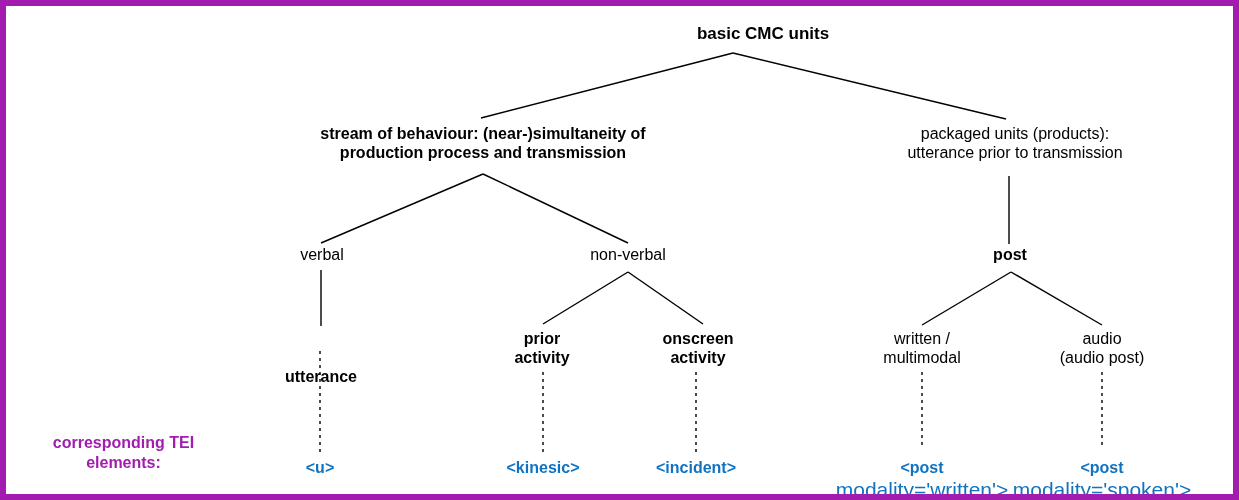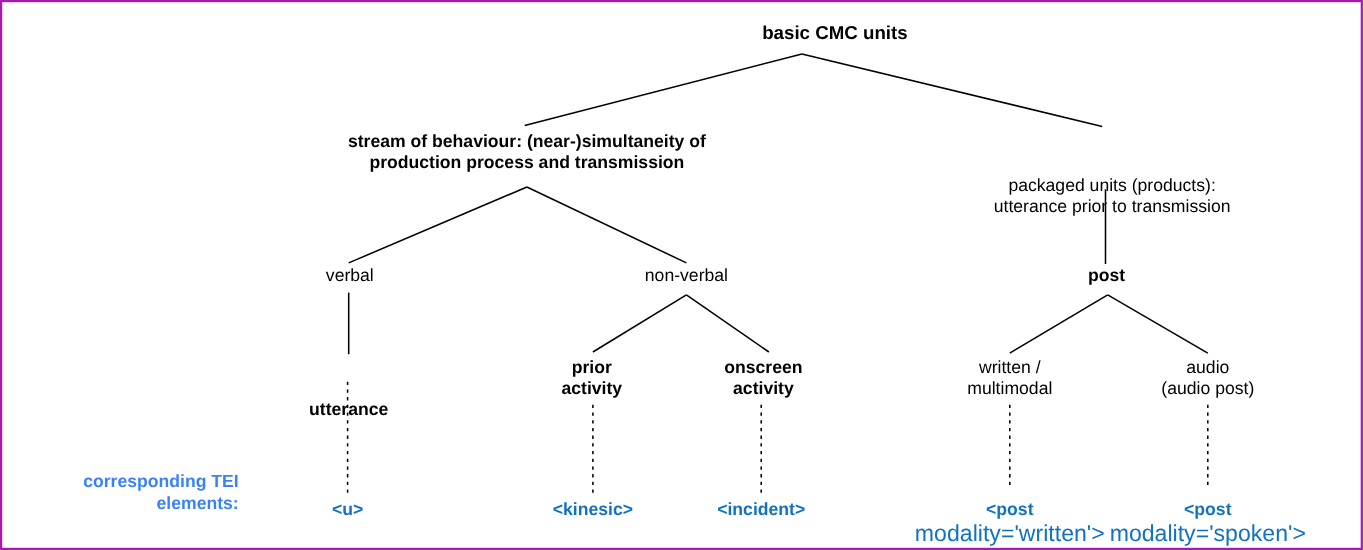--- a/index.html
+++ b/index.html
@@ -5,21 +5,21 @@
   html, body {
     margin: 0;
     padding: 0;
     background: #ffffff;
   }
   #canvas {
     position: relative;
     width: 1239px;
     height: 500px;
     background: #ffffff;
-    border: 2px solid #a21caf;
+    border: 6px solid #a21caf;
     box-sizing: border-box;
     font-family: "Liberation Sans", sans-serif;
     color: #000000;
     overflow: hidden;
   }
   #edges {
     position: absolute;
     left: 0;
     top: 0;
     width: 1239px;
@@ -44,24 +44,24 @@
     transform: translateX(-50%);
     color: #1172c0;
     font-weight: bold;
   }
   .tei .attr {
     font-weight: normal;
     display: block;
   }
   .tei-legend {
     position: absolute;
-    text-align: right;
+    text-align: center;
     line-height: 1.25;
     white-space: nowrap;
-    color: #3b82f6;
+    color: #a21caf;
     font-weight: bold;
   }
   .sz-17 { font-size: 17px; }
   .sz-16 { font-size: 16px; }
   .sz-15 { font-size: 21px; }
 </style>
 </head>
 <body>
 
 <div id="canvas">
@@ -96,21 +96,21 @@
 
   <div class="node n-bold sz-17" style="left:757px; top:18px;">
     <span>basic CMC units</span>
   </div>
 
   <div class="node n-reg sz-16" style="left:477px; top:119px;font-weight:bold;">
     <div>stream of behaviour: (near-)simultaneity of</div>
     <div>production process and transmission</div>
   </div>
 
-  <div class="node n-reg sz-16" style="left:1009px; top:119px;margin-top:40px;">
+  <div class="node n-reg sz-16" style="left:1009px; top:119px;">
     <div>packaged units (products):</div>
     <div>utterance prior to transmission</div>
   </div>
 
   <div class="node n-reg sz-16" style="left:316px; top:240px;">
     <span>verbal</span>
   </div>
 
   <div class="node n-reg sz-16" style="left:622px; top:240px;">
     <span>non-verbal</span>

